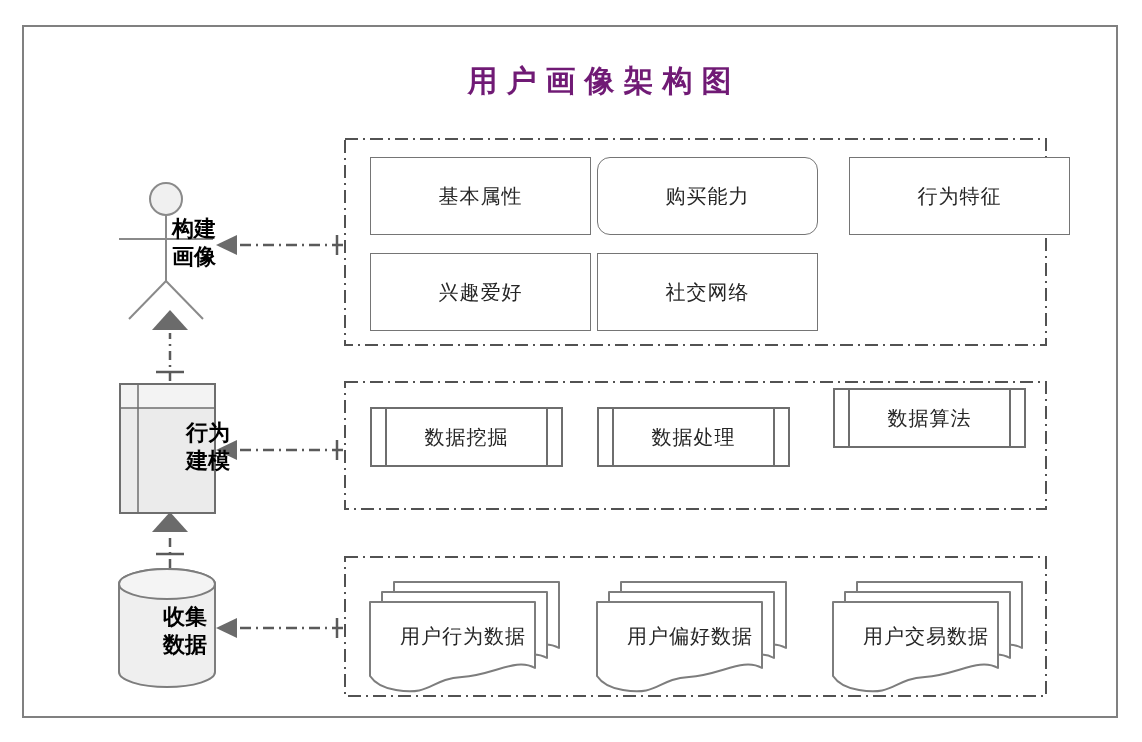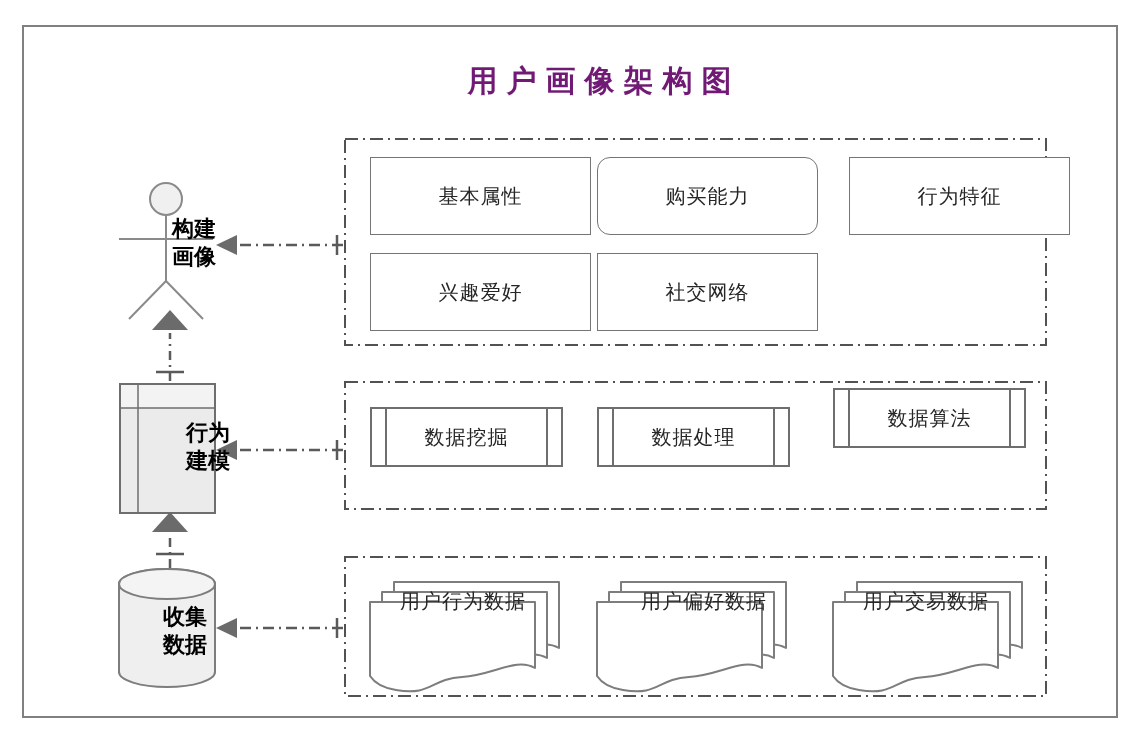--- a/index.html
+++ b/index.html
@@ -28,21 +28,21 @@
   .cbox{
     position:absolute;width:193px;height:60px;box-sizing:border-box;
     border:2px solid #6e6e6e;background:#fff;
     display:flex;align-items:center;justify-content:center;
     font-size:20px;color:#262626;letter-spacing:1px;
   }
   .cbox .bar{position:absolute;top:0;bottom:0;width:2px;background:#6e6e6e;}
   .bar.bl{left:13px;}
   .bar.br{right:13px;}
   .doclabel{
-    position:absolute;width:186px;height:30px;top:586px;
+    position:absolute;width:186px;height:30px;top:621px;
     display:flex;align-items:center;justify-content:center;
     font-size:20px;color:#262626;letter-spacing:1px;
   }
 </style>
 </head>
 <body>
 
 <div class="stage">
 
   <svg class="layer" width="1142" height="742" viewBox="0 0 1142 742">
@@ -150,16 +150,16 @@
     <i class="bar br"></i>
     <span>数据处理</span>
   </div>
   <div class="cbox" style="left:833px;top:388px;">
     <i class="bar bl"></i>
     <i class="bar br"></i>
     <span>数据算法</span>
   </div>
 
   <div class="doclabel" style="left:370px;">用户行为数据</div>
-  <div class="doclabel" style="left:597px;padding-left:14px;">用户偏好数据</div>
+  <div class="doclabel" style="left:597px;">用户偏好数据</div>
   <div class="doclabel" style="left:833px;">用户交易数据</div>
 
 </div>
 
 </body></html>

